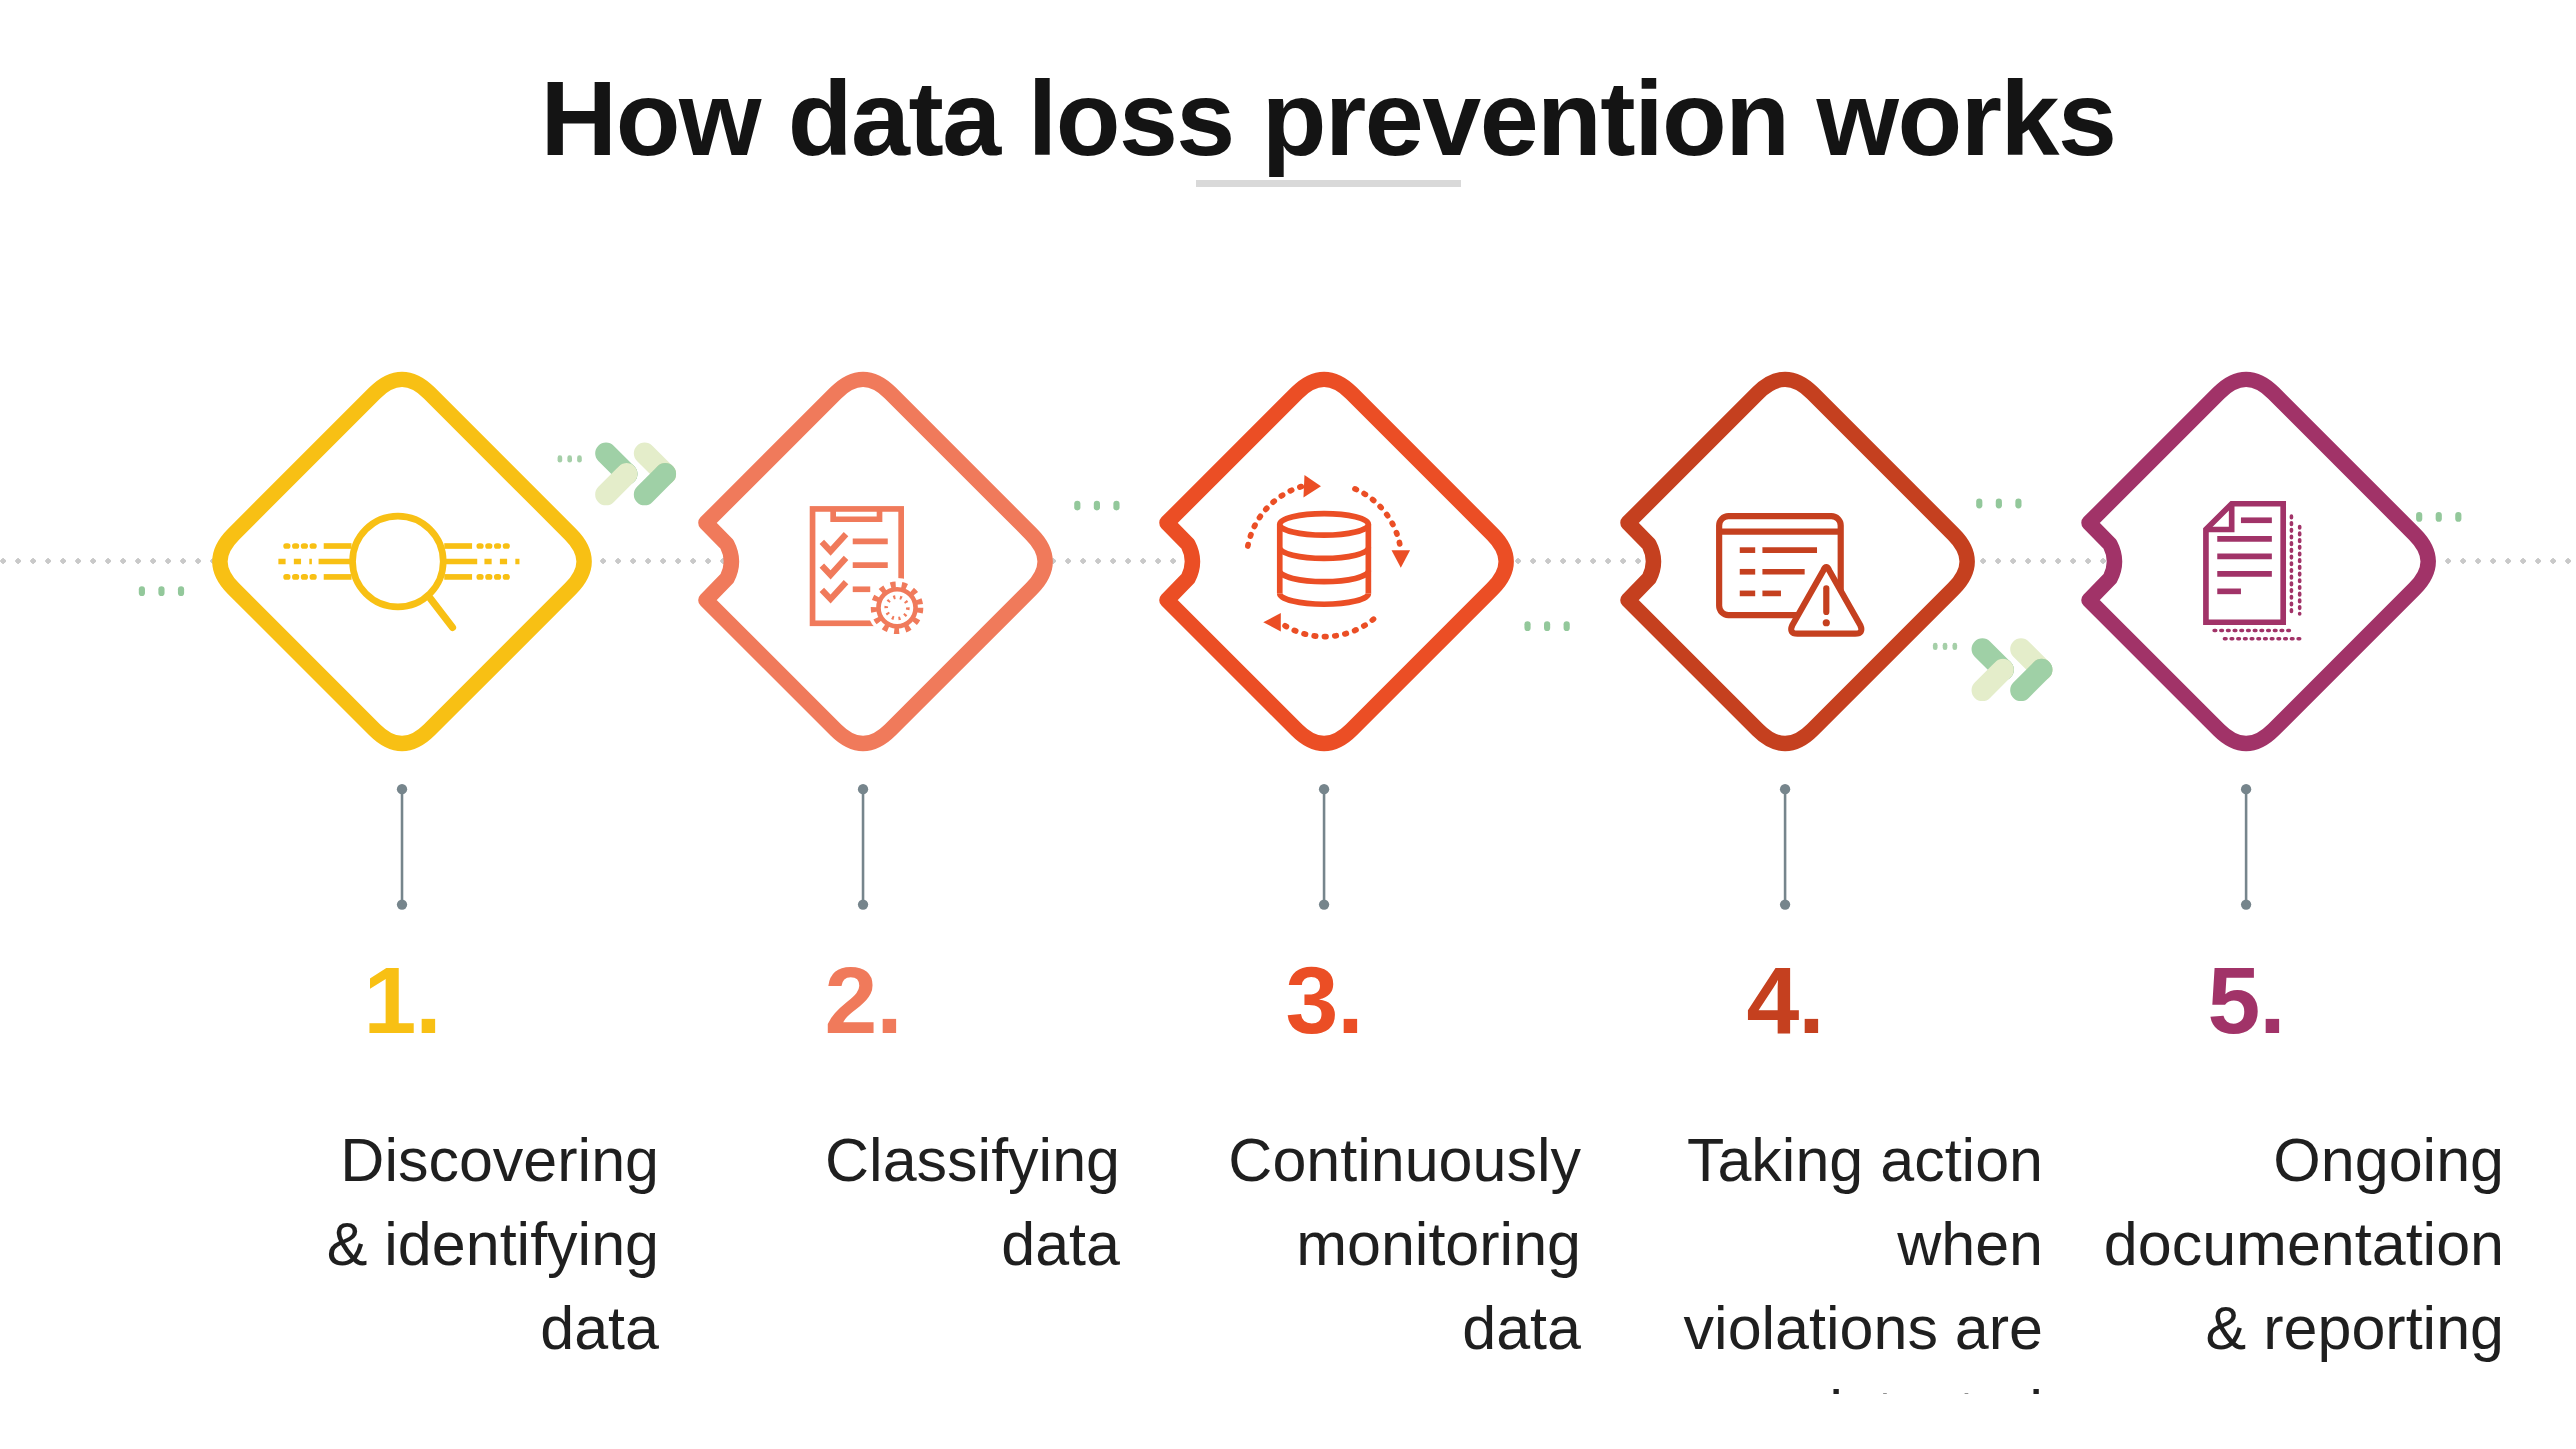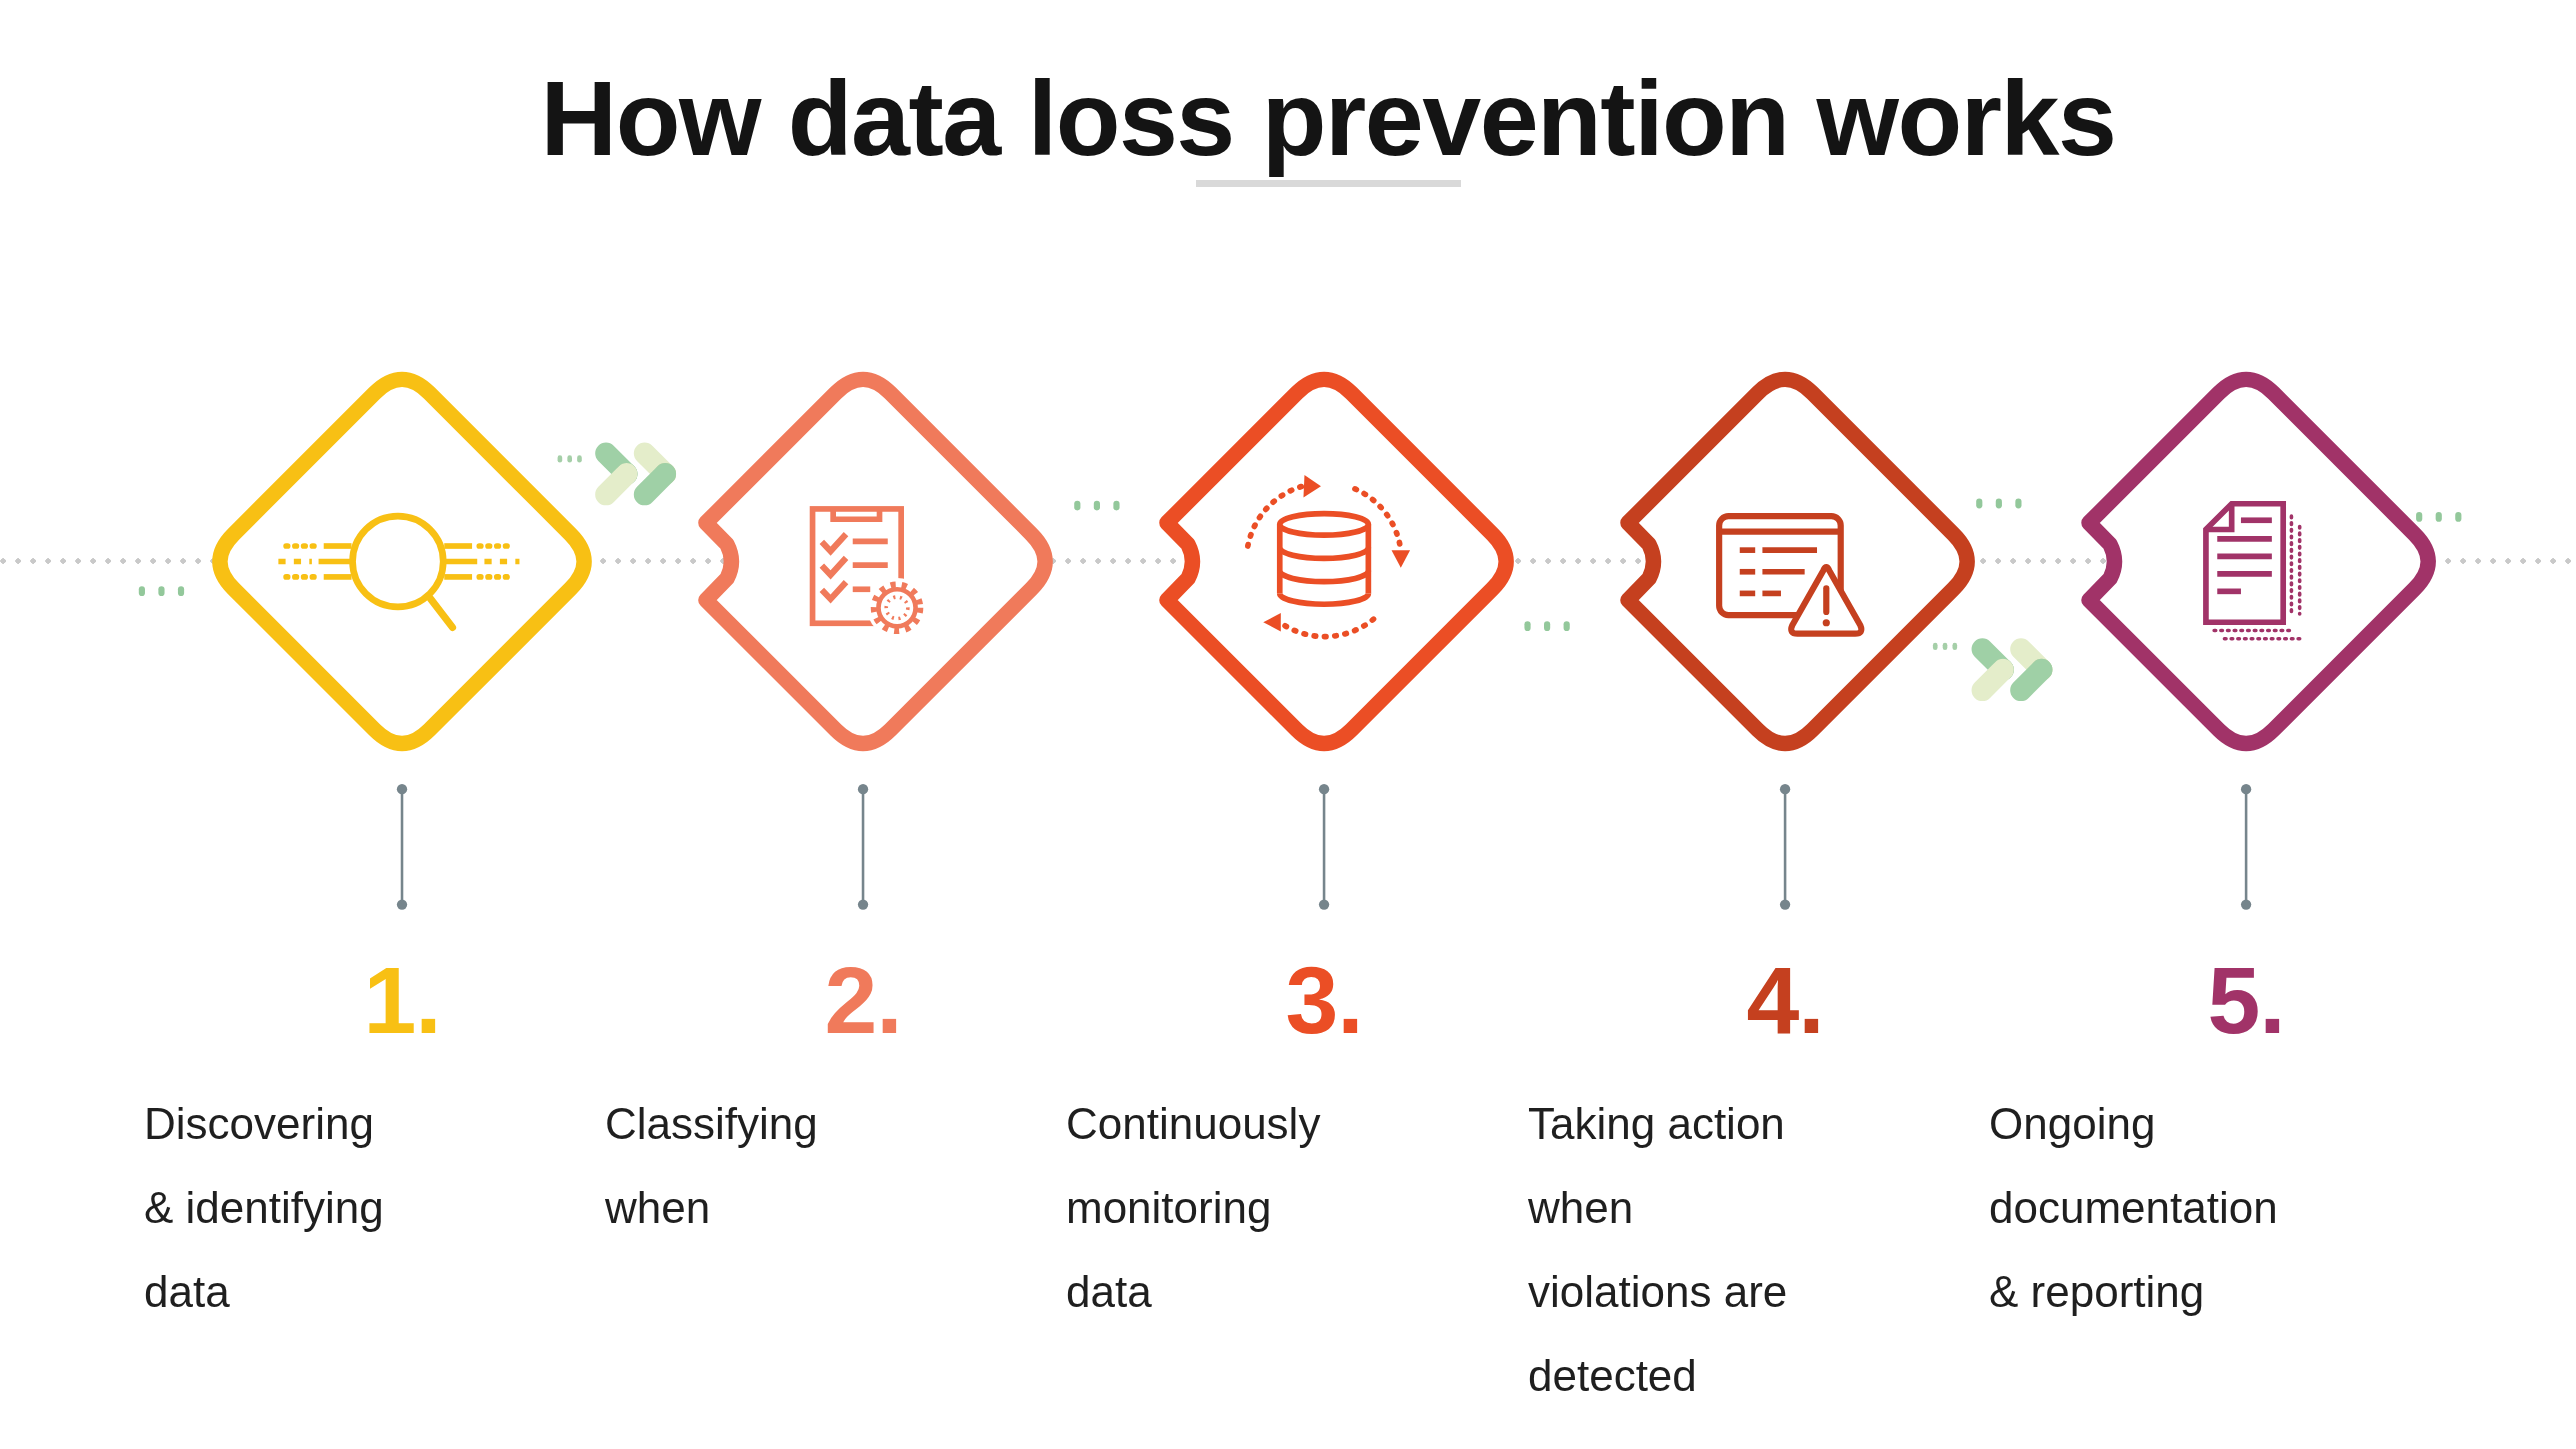--- a/index.html
+++ b/index.html
@@ -7,22 +7,22 @@
           font-family:"Liberation Sans",sans-serif;}
   .page-title{position:absolute;top:58px;left:1328px;transform:translateX(-50%);
               font-size:106px;font-weight:bold;color:#141414;letter-spacing:-1.5px;white-space:nowrap;}
   .title-underline{position:absolute;top:180px;left:1196px;width:265px;height:6.7px;background:#d9d9d9;}
   .dotted-line{position:absolute;left:0;top:558px;width:2576px;height:6.2px;
                background-image:radial-gradient(circle at 3.1px 3.1px,#c9c9c9 2.6px,rgba(0,0,0,0) 2.9px);
                background-size:15px 6.2px;background-repeat:repeat-x;}
   .art{position:absolute;left:0;top:0;}
   .step-number{position:absolute;top:946px;width:206px;text-align:center;
                font-size:95px;font-weight:bold;letter-spacing:-1px;}
-  .step-label{position:absolute;top:1082px;width:515px;text-align:left;
-              font-size:44px;line-height:84px;color:#1f1f1f;white-space:pre-line;}
+  .step-label{position:absolute;top:1118px;width:515px;text-align:right;
+              font-size:61px;line-height:84px;color:#1f1f1f;white-space:pre-line;}
   .n1{left:299px;} .n2{left:760px;} .n3{left:1221px;} .n4{left:1682px;} .n5{left:2143px;}
   .l1{left:144px;} .l2{left:605px;} .l3{left:1066px;} .l4{left:1528px;} .l5{left:1989px;}
   .icon-stroke{fill:none;stroke:currentColor;}
   .chv-m{stroke:#9fd0a6;} .chv-l{stroke:#e4edca;}
   .chv{fill:none;stroke-width:42;stroke-linecap:round;}
   .pill{fill:#93c89b;} .pill-s{fill:#a5cfa8;}
   .connector{stroke:#76858c;stroke-width:5;}
   .connector-dot{fill:#76858c;}
 </style>
 </head>
@@ -203,21 +203,21 @@
   <div class="step-number n1" style="color: rgb(248, 192, 20);">1.</div>
   <div class="step-number n2" style="color: rgb(240, 122, 91);">2.</div>
   <div class="step-number n3" style="color: rgb(235, 78, 37);">3.</div>
   <div class="step-number n4" style="color: rgb(197, 64, 31);">4.</div>
   <div class="step-number n5" style="color: rgb(161, 51, 104);">5.</div>
 
   <div class="step-label l1">Discovering
 &amp; identifying
 data</div>
   <div class="step-label l2">Classifying
-when</div>
+data</div>
   <div class="step-label l3">Continuously
 monitoring
 data</div>
   <div class="step-label l5">Ongoing
 documentation
 &amp; reporting</div>
   <div class="step-label l4">Taking action
 when
 violations are
 detected</div>

